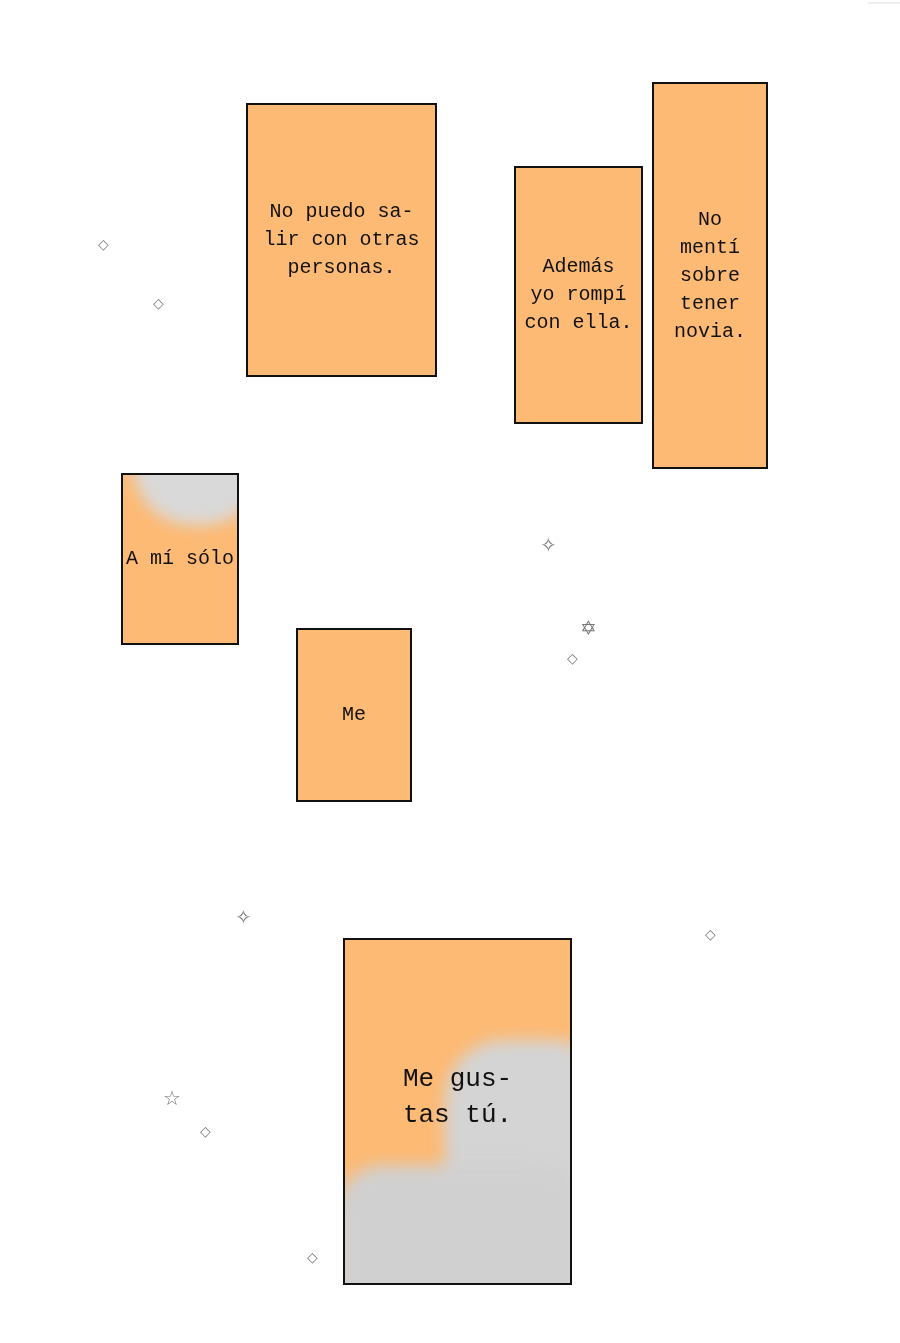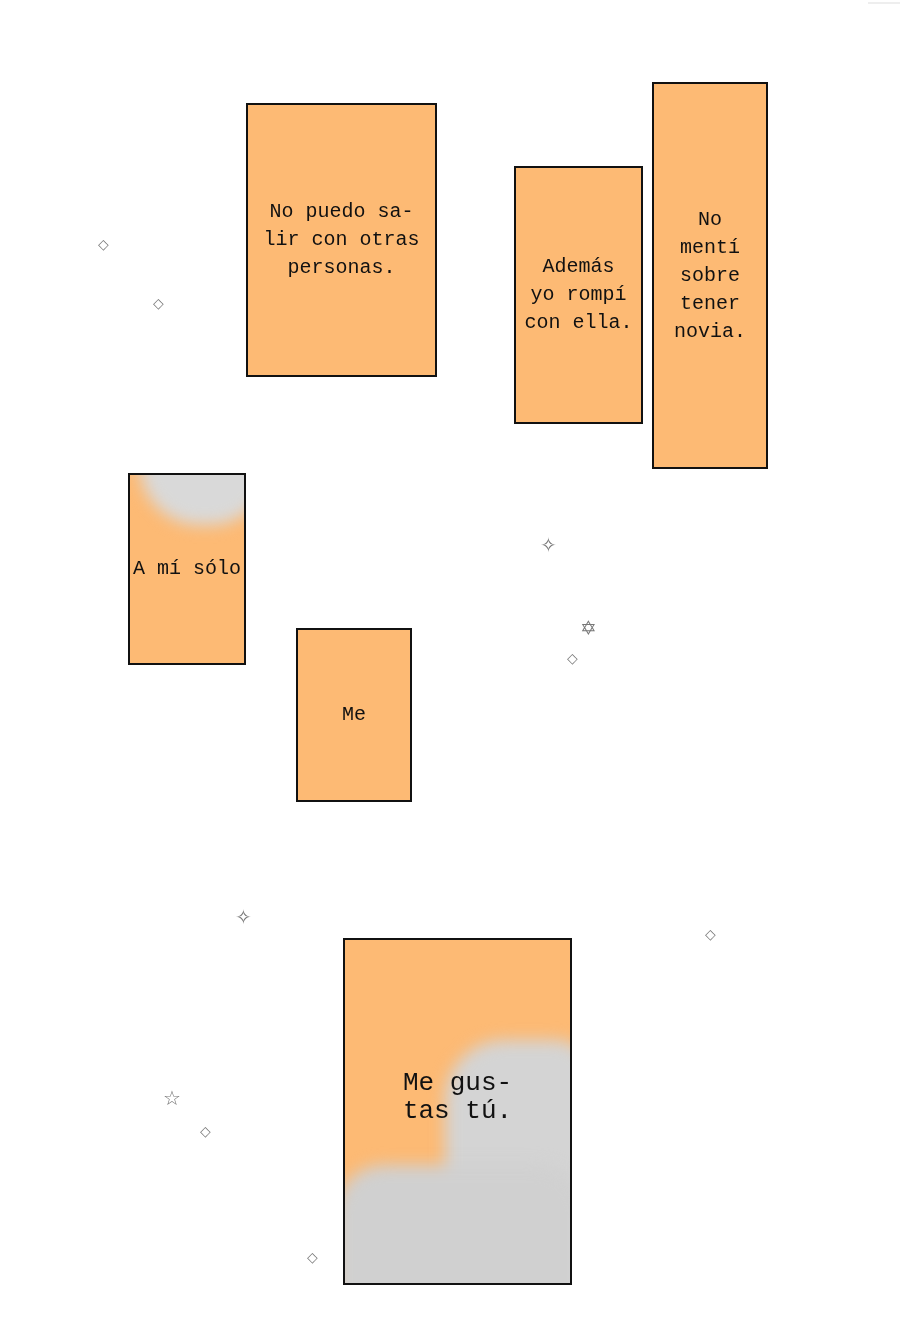--- a/index.html
+++ b/index.html
@@ -1,21 +1,21 @@
 <!DOCTYPE html>
 <html><head>
 <meta charset="utf-8">
 <style>
   html, body { margin:0; padding:0; }
   body { width:900px; height:1343px; background:#ffffff; position:relative; overflow:hidden;
          font-family:"DejaVu Sans", sans-serif; }
   .panel { position:absolute; border:2px solid #111; background:#fdba74; box-sizing:border-box;
            display:flex; align-items:center; justify-content:center; text-align:center;font-family:Liberation Mono, monospace; }
   .panel .txt { font-size:20px; line-height:28px; color:#111; white-space:pre-line; position:relative; z-index:2; }
-  .panel.big .txt { font-size:26px; line-height:28px; }
+  .panel.big .txt { font-size:26px; line-height:36px; }
   .shade { position:absolute; z-index:1; filter:blur(8px); background:#d9d9d9; }
   .deco { position:absolute; color:#777; font-size:14px; line-height:14px; }
   .deco.star { font-size:20px; line-height:20px; }
   .topline { position:absolute; top:2px; left:868px; width:32px; height:2px; background:#eee; }
 </style>
 </head>
 <body>
 
 <div class="topline"></div>
 
@@ -32,21 +32,21 @@
 </div>
 
 <div class="panel" style="left:652px;top:82px;width:116px;height:387px;">
   <div class="txt">No
 mentí
 sobre
 tener
 novia.</div>
 </div>
 
-<div class="panel" style="left:128px;top:473px;width:118px;height:192px;overflow:hidden;">
+<div class="panel" style="left:121px;top:473px;width:118px;height:172px;overflow:hidden;">
   <div class="shade" style="left:10px;top:-20px;width:130px;height:70px;border-radius:0 0 60px 60px;"></div>
   <div class="txt">A mí sólo</div>
 </div>
 
 <div class="panel" style="left:296px;top:628px;width:116px;height:174px;">
   <div class="txt">Me</div>
 </div>
 
 <div class="panel big" style="left:343px;top:938px;width:229px;height:347px;overflow:hidden;">
   <div class="shade" style="left:100px;top:100px;width:150px;height:260px;border-radius:60px 40px 0 0;background:#d4d4d4;"></div>

